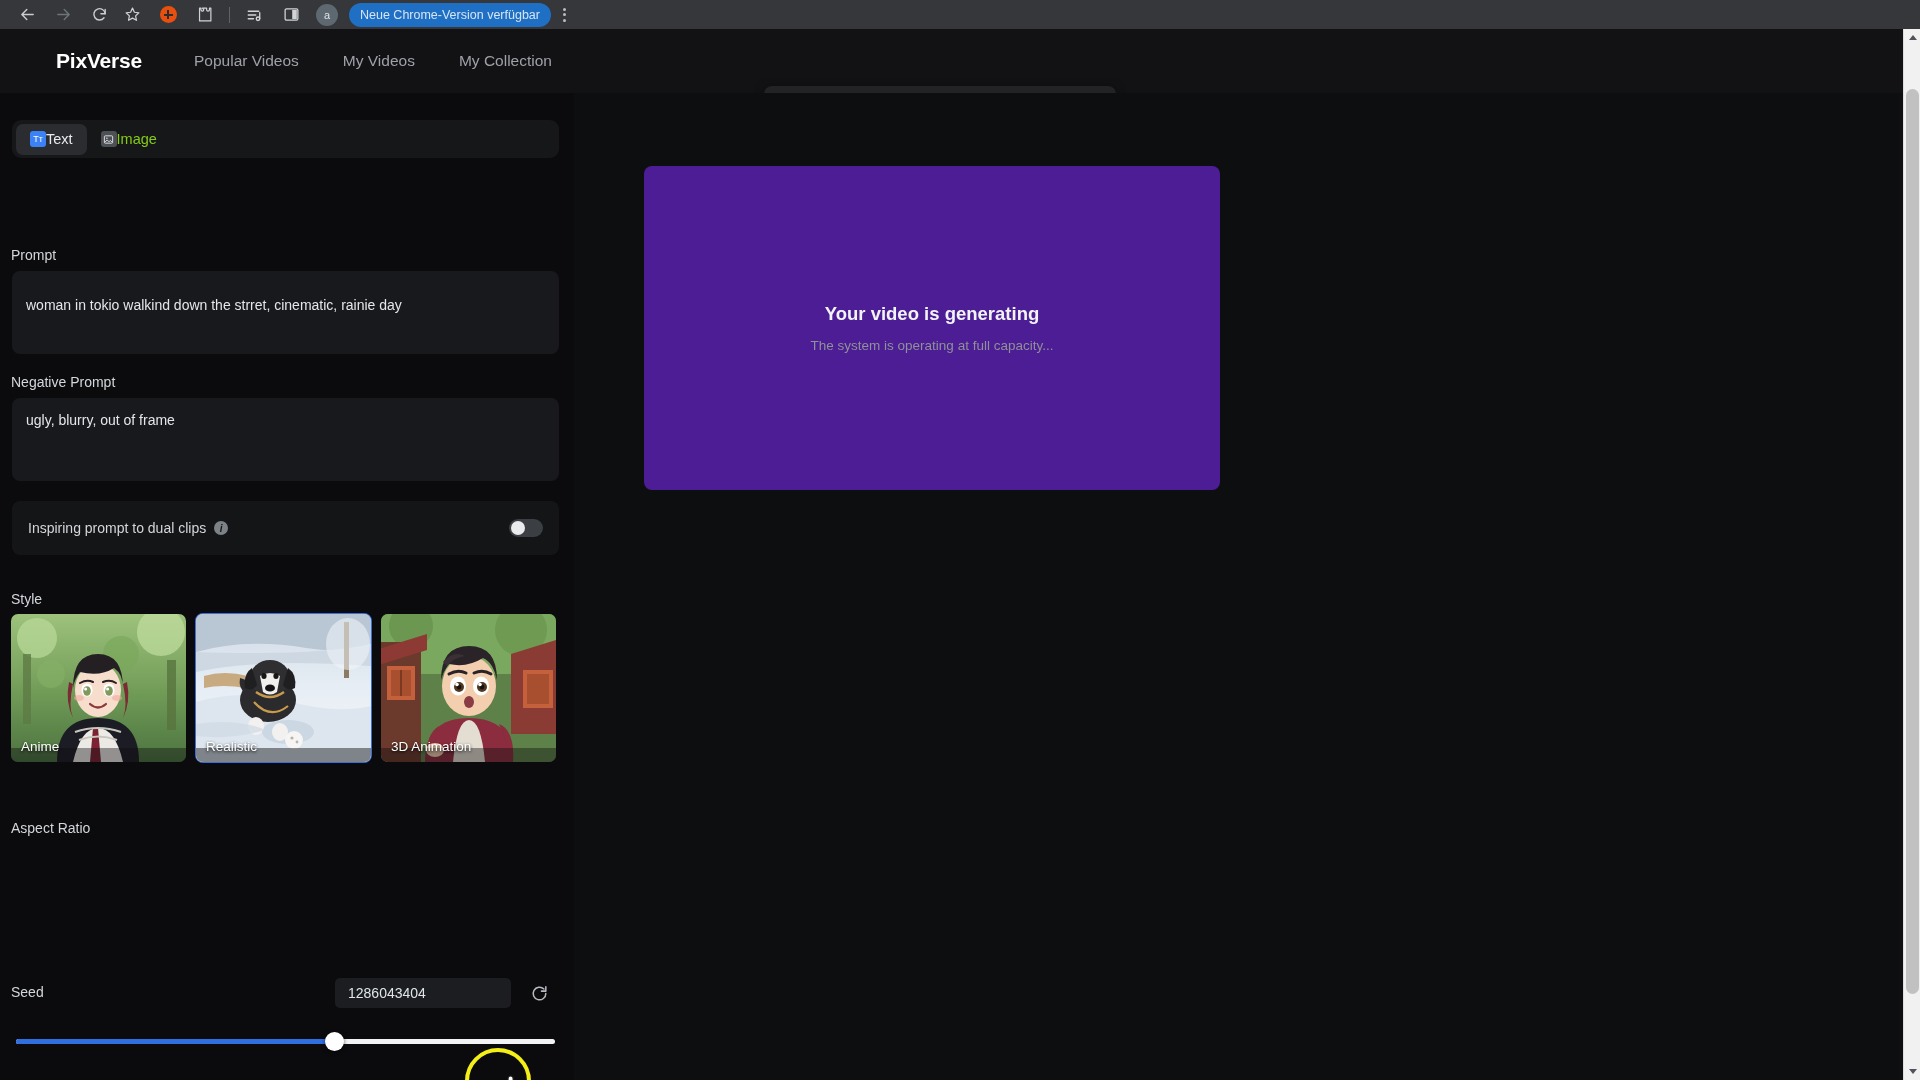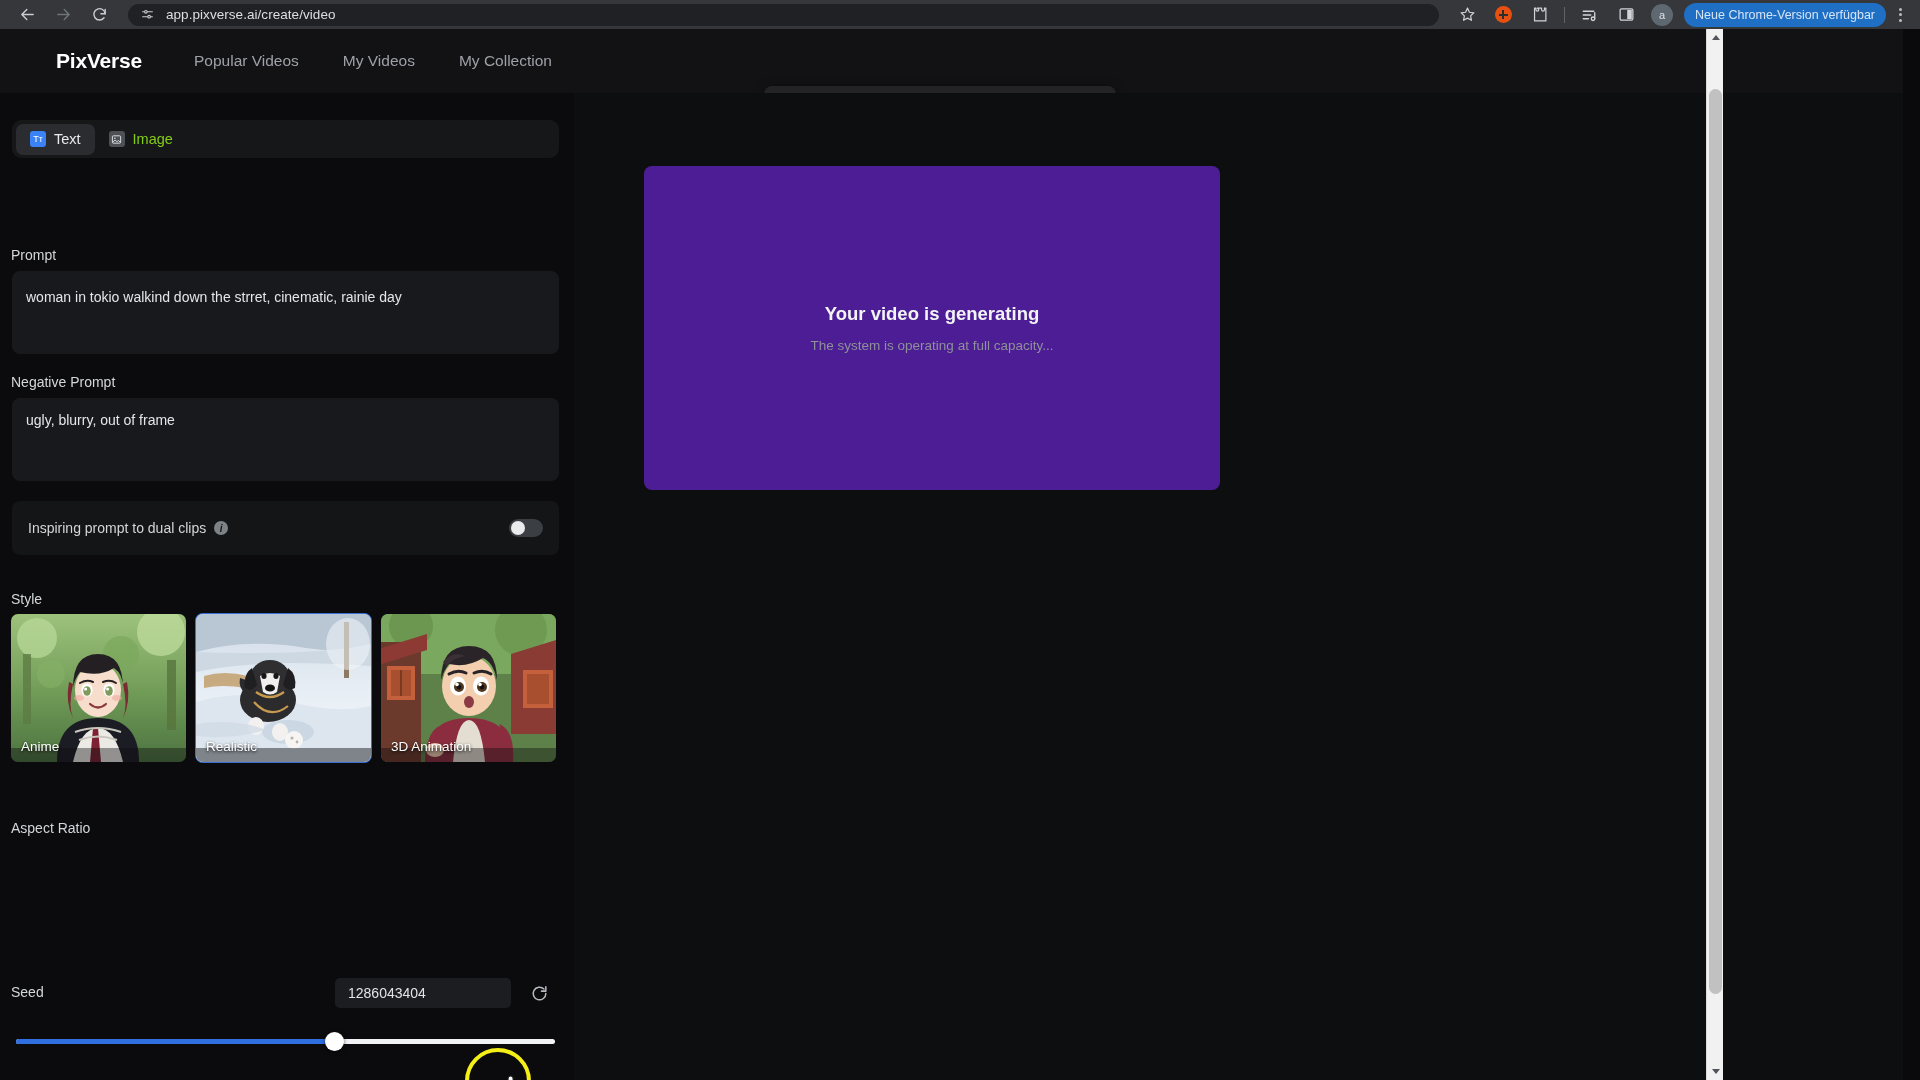--- a/index.html
+++ b/index.html
@@ -63,21 +63,21 @@
     color: #d5e5f7; font-size: 12.5px;
     display: flex; align-items: center; padding: 0 11px;
     white-space: nowrap; margin-left: 4px;
   }
   #kebab { width: 24px; display: flex; flex-direction: column;
     align-items: center; gap: 2.5px; margin: 0 4px 0 2px; }
   #kebab i { width: 3px; height: 3px; border-radius: 50%; background: #b9bdc2; display:block;}
 
   
   #page {
-    position: absolute; top: 29px; left: 0; width: 1723px; height: 1051px;
+    position: absolute; top: 29px; left: 0; width: 1920px; height: 1051px;
     background: #0b0b0d;
   }
 
   
   #page-scrollbar {
     position: absolute; right: 0; top: 0; width: 17px; height: 1051px;
     background: #f1f1f1; border-left: 1px solid #dcdcdc;
   }
   #sb-up, #sb-down {
     position: absolute; left: 0; width: 17px; height: 17px;
@@ -137,35 +137,35 @@
   #left-panel {
     position: absolute; top: 64px; left: 0; width: 574px; height: 987px;
     background: #0b0b0d;
   }
   #mode-tabs {
     position: absolute; top: 27px; left: 12px; width: 547px; height: 38px;
     background: #161719; border-radius: 9px; display: flex; align-items: center;
     padding: 4px;
   }
   .mode-tab {
-    height: 31px; display: flex; align-items: center; gap: 8px;
+    height: 31px; display: flex; align-items: center; 
     padding: 0 14px; border-radius: 7px; color: #e8eaec; font-size: 14.5px;
   }
   .mode-tab.active { background: #2a2c30; }
   .mode-tab.inactive { color: #84cc16; }
   .tab-ico { width: 16px; height: 16px; border-radius: 3px;
     display:flex; align-items:center; justify-content:center; font-size:9px; color:#fff; }
   #tab-text-ico { background: #3b82f6; }
   #tab-image-ico { background: #4d5055; }
 
   .field-label { color: #d3d6da; font-size: 14px; }
   #prompt-label { position: absolute; top: 154px; left: 11px; }
   #prompt-box {
     position: absolute; top: 178px; left: 12px; width: 547px; height: 83px;
-    background: #17191c; border-radius: 8px; padding: 16px 14px;
+    background: #17191c; border-radius: 8px; padding: 24px 14px;
   }
   .textarea-val { color: #e4e6e9; font-size: 14px; line-height: 1.45; }
 
   #neg-label { position: absolute; top: 281px; left: 11px; }
   #neg-box {
     position: absolute; top: 305px; left: 12px; width: 547px; height: 83px;
     background: #17191c; border-radius: 8px; padding: 12px 14px;
   }
 
   #dual-clips-row {
@@ -273,33 +273,20 @@
       <path d="M4 12h15M13 5l7 7-7 7" fill="none" stroke="#6f7479" stroke-width="2" stroke-linecap="round" stroke-linejoin="round"></path>
       </svg>
   </div>
   <div class="nav-btn">
     <svg width="17" height="17" viewBox="0 0 24 24">
       <path d="M20 11a8 8 0 1 0-1.6 5.6" fill="none" stroke="#c9ccd1" stroke-width="2" stroke-linecap="round"></path>
       <path d="M20 5v6h-6" fill="none" stroke="#c9ccd1" stroke-width="2" stroke-linecap="round" stroke-linejoin="round"></path>
       </svg>
   </div>
 
-  <div id="omnibox">
-    <div id="site-settings-icon">
-      <svg width="13" height="13" viewBox="0 0 24 24">
-        <circle cx="9" cy="7" r="2.4" fill="none" stroke="#c9ccd1" stroke-width="2"></circle>
-        <line x1="12" y1="7" x2="21" y2="7" stroke="#c9ccd1" stroke-width="2" stroke-linecap="round"></line>
-        <line x1="3" y1="7" x2="6" y2="7" stroke="#c9ccd1" stroke-width="2" stroke-linecap="round"></line>
-        <circle cx="15" cy="16" r="2.4" fill="none" stroke="#c9ccd1" stroke-width="2"></circle>
-        <line x1="3" y1="16" x2="12" y2="16" stroke="#c9ccd1" stroke-width="2" stroke-linecap="round"></line>
-        <line x1="18" y1="16" x2="21" y2="16" stroke="#c9ccd1" stroke-width="2" stroke-linecap="round"></line>
-      </svg>
-    </div>
-    <div id="omnibox-url">app.pixverse.ai/create/video</div>
-  </div>
 
   <div id="toolbar-right">
     <div class="tb-icon">
       <svg width="17" height="17" viewBox="0 0 24 24">
         <path d="M12 3l2.7 5.8 6.3.8-4.6 4.3 1.2 6.3-5.6-3.1-5.6 3.1 1.2-6.3L3 9.6l6.3-.8z" fill="none" stroke="#d0d3d7" stroke-width="1.7" stroke-linejoin="round"></path>
         </svg>
     </div>
     <div class="tb-icon">
       <div id="ext-orange"></div>
     </div>

